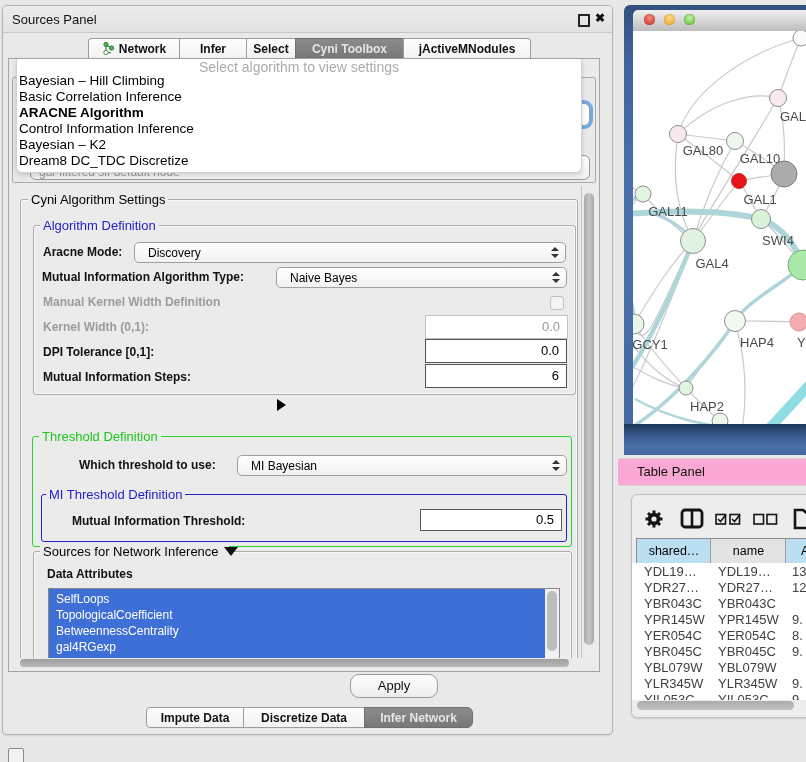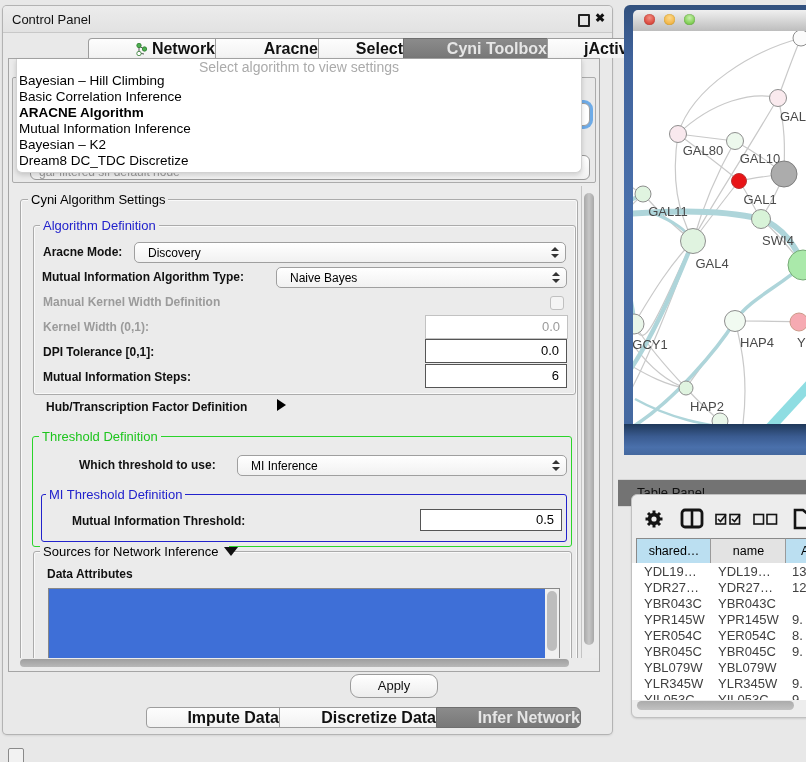--- a/index.html
+++ b/index.html
@@ -12,21 +12,21 @@
 #cptitle{left:3px;top:6px;width:609px;height:26px;background:linear-gradient(#ececec,#e2e2e2);
   border-bottom:1px solid #c8c8c8;border-radius:4px 4px 0 0;}
 #cptitle .t{position:absolute;left:9px;top:6px;font-size:13px;color:#111;}
 .wicon{position:absolute;top:14px;}
 #wfloat{left:578px;width:8px;height:9px;border:2px solid #222;border-radius:1px;}
 #wclose{left:595px;top:11px;font-size:12px;font-weight:bold;color:#111;}
 
 .tabrow{display:flex;}
 #toptabs{left:88px;top:38px;height:20px;}
 .tab{height:19px;border:1px solid #9d9d9d;border-bottom:none;background:linear-gradient(#fdfdfd,#f2f2f2);
-  font-size:16px;font-weight:bold;color:#111;text-align:right;line-height:20px;margin-left:-1px;padding-left:36px;}
+  font-size:12px;font-weight:bold;color:#111;text-align:center;line-height:20px;margin-left:-1px;}
 .tab.first{border-radius:4px 0 0 0;margin-left:0;}
 .tab.last{border-radius:0 4px 0 0;}
 .tab.sel{background:linear-gradient(#8b8b8b,#787878);color:#e6e6e6;border-color:#6f6f6f;}
 
 #panel{left:8px;top:58px;width:590px;height:612px;background:#ebebeb;border:1px solid #a5a5a5;}
 
 #subpanel{left:12px;top:77px;width:582px;height:104px;background:#e9e9e9;border:1px solid #ababab;border-radius:2px;}
 .combo{background:linear-gradient(#ffffff,#f1f1f1);border:1px solid #9f9f9f;border-radius:5px;}
 #frag1{left:200px;top:103px;width:388px;height:21px;border-radius:6px;background:#fff;border:1px solid #9f9f9f;
   box-shadow:0 0 0 3px rgba(88,160,230,.85);}
@@ -54,51 +54,51 @@
 
 #applybtn{left:350px;top:674px;width:86px;height:22px;background:linear-gradient(#ffffff,#ededed);
   border:1px solid #9b9b9b;border-radius:9px;font-size:13px;color:#111;text-align:center;line-height:21px;}
 #bottabs{left:146px;top:707px;height:20px;}
 
 #netframe{left:624px;top:5px;width:182px;height:450px;background:linear-gradient(180deg,#32517e 0%,#40639c 12%,#4a70ab 45%,#44689f 100%);border-radius:6px 0 0 0;}
 #nettitle{left:633px;top:10px;width:173px;height:21px;background:linear-gradient(#f0f0f0,#bdbdbd);border-bottom:1px solid #8d8d8d;border-radius:5px 0 0 0;}
 .light{position:absolute;top:4px;width:11px;height:11px;border-radius:50%;}
 #netcanvas{left:633px;top:31px;width:173px;height:393px;background:#fff;}
 #netbottom{left:624px;top:424px;width:182px;height:31px;background:linear-gradient(180deg,#1f3859 0%,#3a5b90 40%,#4a70ab 75%,#44689f 100%);}
-#tpbar{left:618px;top:458px;width:188px;height:26px;background:#737373;border-top:1px solid #d5d5d5;border-bottom:1px solid #d5d5d5;margin-top:21px;}
+#tpbar{left:618px;top:458px;width:188px;height:26px;background:#f9a8d4;border-top:1px solid #d5d5d5;border-bottom:1px solid #d5d5d5;}
 #tpbar .t{position:absolute;left:19px;top:5px;font-size:13px;color:#111;}
 #twin{left:631px;top:494px;width:181px;height:222px;background:#ededed;border:1px solid #c0c0c0;border-radius:6px;box-shadow:0 1px 2px rgba(0,0,0,.12);}
 .hdrcell{position:absolute;top:538px;height:24px;border-top:1px solid #8a8a8a;border-bottom:1px solid #8a8a8a;
   font-size:12.5px;color:#000;text-align:center;line-height:24px;}
 .rowtxt{position:absolute;font-size:13px;color:#404040;white-space:nowrap;}
 #tshscroll{left:637px;top:701px;width:157px;height:9px;background:linear-gradient(#ababab,#c2c2c2);border-radius:4.5px;}
 #footchk{left:8px;top:748px;width:14px;height:14px;background:#f2f2f2;border:1.5px solid #8a8a8a;border-radius:2px;}
 </style>
 </head>
 <body>
 <div id="page">
 
   <div id="cp" class="abs"></div>
   <div id="cptitle" class="abs">
-      <span class="t">Control Panel</span>
+      <span class="t">Sources Panel</span>
     </div>
   <div id="wfloat" class="abs wicon"></div>
   <div id="wclose" class="abs wicon">✖</div>
 
   <div id="toptabs" class="abs tabrow">
     <div class="tab first" style="width:90px;">
       <svg width="13" height="13" viewBox="0 0 13 13" style="vertical-align:-2px;margin-right:4px;">
         <line x1="4" y1="3" x2="9" y2="6" stroke="#555" stroke-width="1"></line>
         <line x1="4" y1="3" x2="4" y2="10" stroke="#555" stroke-width="1"></line>
         <line x1="4" y1="10" x2="9" y2="11" stroke="#555" stroke-width="1"></line>
         <circle cx="4" cy="2.5" r="2.2" fill="#4caf50" stroke="#2c7a2c" stroke-width=".8"></circle>
         <circle cx="9.5" cy="6" r="2.2" fill="#4caf50" stroke="#2c7a2c" stroke-width=".8"></circle>
         <circle cx="4" cy="10.5" r="2.2" fill="#fff" stroke="#2c7a2c" stroke-width=".8"></circle>
       </svg>Network</div>
-    <div class="tab" style="width:66px;">Aracne</div>
+    <div class="tab" style="width:66px;">Infer</div>
     <div class="tab" style="width:48px;">Select</div>
     <div class="tab sel" style="width:107px;">Cyni Toolbox</div>
     <div class="tab last" style="width:126px;">jActiveMNodules</div>
   </div>
 
   <div id="panel" class="abs"></div>
   <div id="subpanel" class="abs"></div>
   <div id="frag2" class="abs">
       <span class="t">gal-filtered sif default node</span>
     </div>
@@ -125,58 +125,58 @@
       </div>
     <div class="lbl dis" style="left:34px;top:109px;">Manual Kernel Width Definition</div>
     <div class="abs" style="left:541px;top:110px;width:12px;height:12px;background:#f4f4f4;border:1px solid #c0c0c0;border-radius:3px;"></div>
     <div class="lbl dis" style="left:34px;top:134px;">Kernel Width (0,1):</div>
     <div class="field" style="left:416px;top:129px;width:134px;height:22px;border:1px solid #c2c2c2;color:#9b9b9b;line-height:22px;padding-right:7px;">0.0</div>
     <div class="lbl" style="left:34px;top:159px;">DPI Tolerance [0,1]:</div>
     <div class="field" style="left:416px;top:153px;width:133px;height:22px;border:1.5px solid #555;color:#000;line-height:22px;padding-right:7px;">0.0</div>
     <div class="lbl" style="left:34px;top:184px;">Mutual Information Steps:</div>
     <div class="field" style="left:416px;top:178px;width:133px;height:22px;border:1.5px solid #555;color:#000;line-height:22px;padding-right:7px;">6</div>
 
-    <div class="lbl" style="left:37px;top:214px;">Hub/Transcription Factor Definition</div>
     <div class="abs" style="left:268px;top:213px;width:0;height:0;border-top:6px solid transparent;border-bottom:6px solid transparent;border-left:9px solid #000;"></div>
 
     <div class="abs group" style="left:23px;top:250px;width:538px;height:109px;border-color:#2ad42a;box-shadow:none;">
       <span class="gtitle" style="left:6px;color:#1dc51d;">Threshold Definition</span>
     </div>
     <div class="lbl" style="left:70px;top:272px;">Which threshold to use:</div>
     <div class="abs combo" style="left:228px;top:269px;width:328px;height:19px;">
-        <span class="val">MI Inference</span>
+        <span class="val">MI Bayesian</span>
         <span class="spin"></span>
       </div>
 
     <div class="abs group" style="left:32px;top:308px;width:524px;height:46px;border-color:#2222cc;box-shadow:none;">
       <span class="gtitle" style="left:4px;color:#2222cc;">MI Threshold Definition</span>
     </div>
     <div class="lbl" style="left:39px;top:328px;margin-left:24px;">Mutual Information Threshold:</div>
     <div class="field" style="left:411px;top:323px;width:133px;height:20px;border:1.5px solid #555;color:#000;line-height:20px;padding-right:7px;">0.5</div>
 
     <div class="abs group" style="left:24px;top:365px;width:537px;height:115px;">
       <span class="gtitle" style="left:6px;">Sources for Network Inference&nbsp;&nbsp;</span>
     </div>
     <div class="abs" style="left:215px;top:361px;width:0;height:0;border-left:7px solid transparent;border-right:7px solid transparent;border-top:9px solid #111;"></div>
     <div class="lbl" style="left:38px;top:381px;text-align:right;">Data Attributes</div>
     <div class="abs" style="left:39px;top:402px;width:510px;height:70px;background:#3e6fd7;border:1px solid #888;">
+      <div style="position:absolute;left:7px;top:2px;font-size:12px;color:#fff;line-height:16px;">SelfLoops<br>TopologicalCoefficient<br>BetweennessCentrality<br>gal4RGexp</div>
       <div style="position:absolute;right:0;top:0;width:14px;height:70px;background:#f0f0f0;"></div>
       <div style="position:absolute;right:2px;top:2px;width:10px;height:60px;background:#bdbdbd;border-radius:5px;"></div>
     </div>
   </div>
   <div id="vtrack" class="abs"></div>
   <div id="vthumb" class="abs"></div>
   <div id="hscroll" class="abs"></div>
 
   <div id="popup" class="abs">
     <div class="hd">Select algorithm to view settings</div>
     <div class="it" style="top:14px;">Bayesian – Hill Climbing</div>
     <div class="it" style="top:30px;">Basic Correlation Inference</div>
     <div class="it" style="top:46px;font-weight:bold;">ARACNE Algorithm</div>
-    <div class="it" style="top:62px;">Mutual Information Inference</div>
+    <div class="it" style="top:62px;">Control Information Inference</div>
     <div class="it" style="top:78px;">Bayesian – K2</div>
     <div class="it" style="top:94px;">Dream8 DC_TDC Discretize</div>
   </div>
 
   <div id="applybtn" class="abs">Apply</div>
 
   <div id="bottabs" class="abs tabrow">
     <div class="tab first" style="width:96px;border-radius:4px 0 0 4px;border-bottom:1px solid #9d9d9d;">Impute Data</div>
     <div class="tab" style="width:120px;border-bottom:1px solid #9d9d9d;">Discretize Data</div>
     <div class="tab last sel" style="width:107px;border-radius:0 6px 6px 0;border-bottom:1px solid #6f6f6f;">Infer Network</div>

